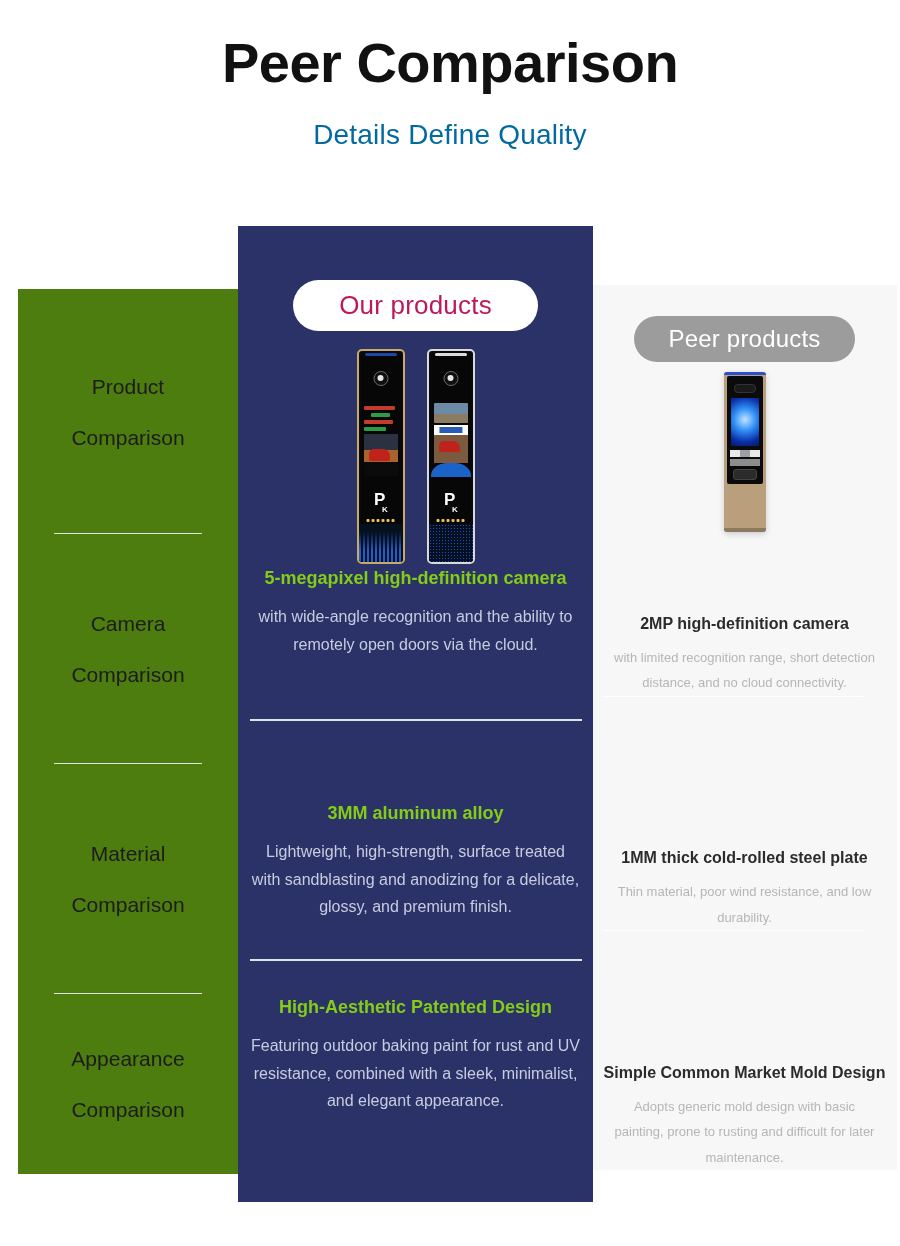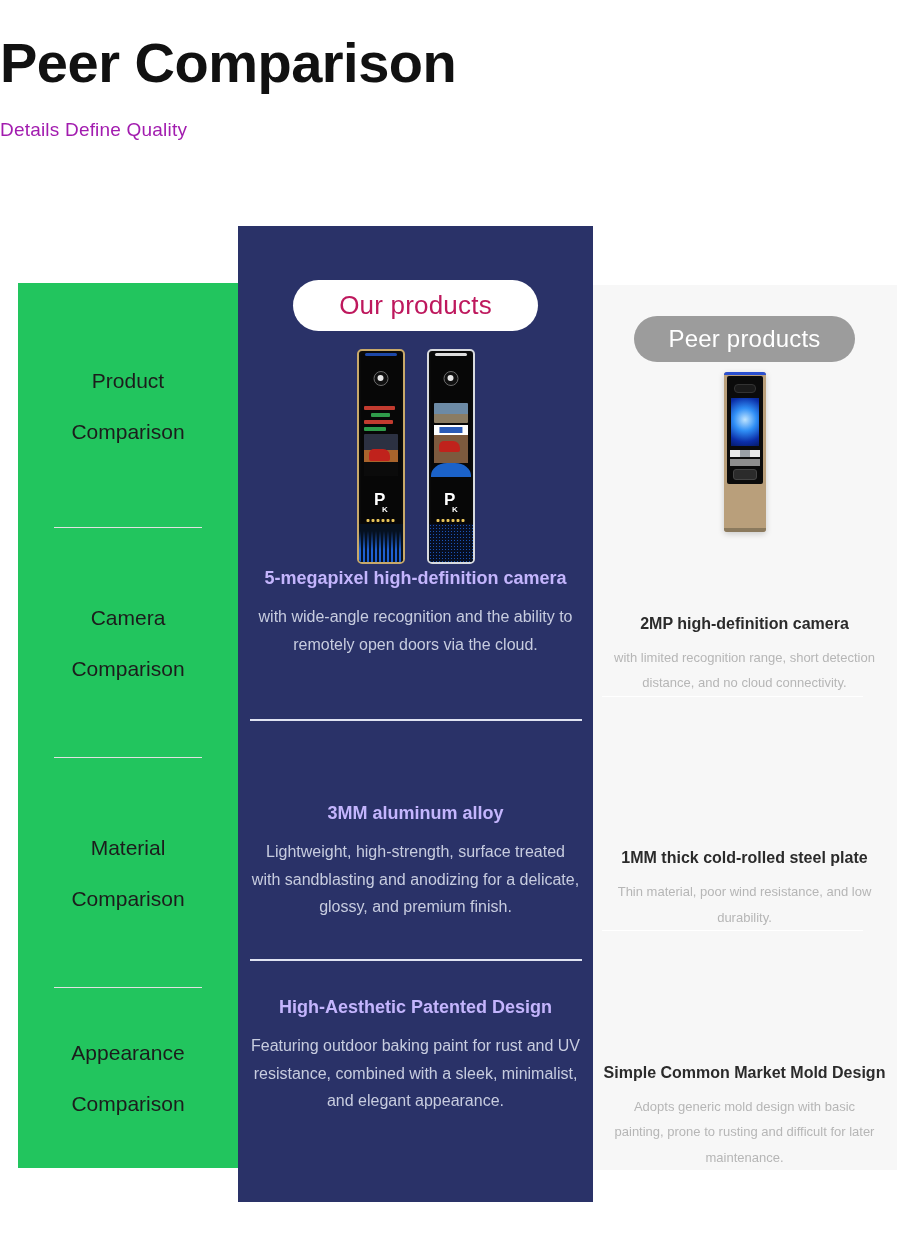--- a/index.html
+++ b/index.html
@@ -7,49 +7,49 @@
   body {
     width: 900px;
     height: 1246px;
     background: #ffffff;
     font-family: "Liberation Sans", sans-serif;
     position: relative;
     overflow: hidden;
   }
 
   
-  .header { padding-top: 34px; text-align: left; }
+  .header { padding-top: 34px; text-align: center; }
 
   .page-title {
     font-size: 56px;
     font-weight: 700;
     color: #111111;
     letter-spacing: -0.5px;
     line-height: 1.05;
   }
 
   .page-subtitle {
     margin-top: 26px;
-    font-size: 19px;
+    font-size: 28px;
     font-weight: 400;
-    color: #a21caf;
+    color: #0369a1;
     letter-spacing: 0.2px;
   }
 
   
   .board { position: absolute; left: 0; top: 0; width: 900px; height: 1246px; }
 
   
   .label-col {
     position: absolute;
     left: 18px;
-    top: 283px;
+    top: 289px;
     width: 220px;
     height: 885px;
-    background: #22c55e;
+    background: #4d7c0f;
     display: flex;
     flex-direction: column;
   }
 
   
   .peer-col {
     position: absolute;
     left: 592px;
     top: 285px;
     width: 305px;
@@ -134,21 +134,21 @@
   .ours-block.divided::before {
     content: "";
     position: absolute;
     left: 4px; right: 4px; top: 0;
     height: 2px;
     background: #dfe3f2;
   }
   .ours-title {
     font-size: 18px;
     font-weight: 700;
-    color: #c4b5fd;
+    color: #84cc16;
     line-height: 1.2;
   }
   .ours-desc {
     margin-top: 14px;
     font-size: 16px;
     color: #c7ccdf;
     line-height: 1.72;
     width: 330px;
   }
 

